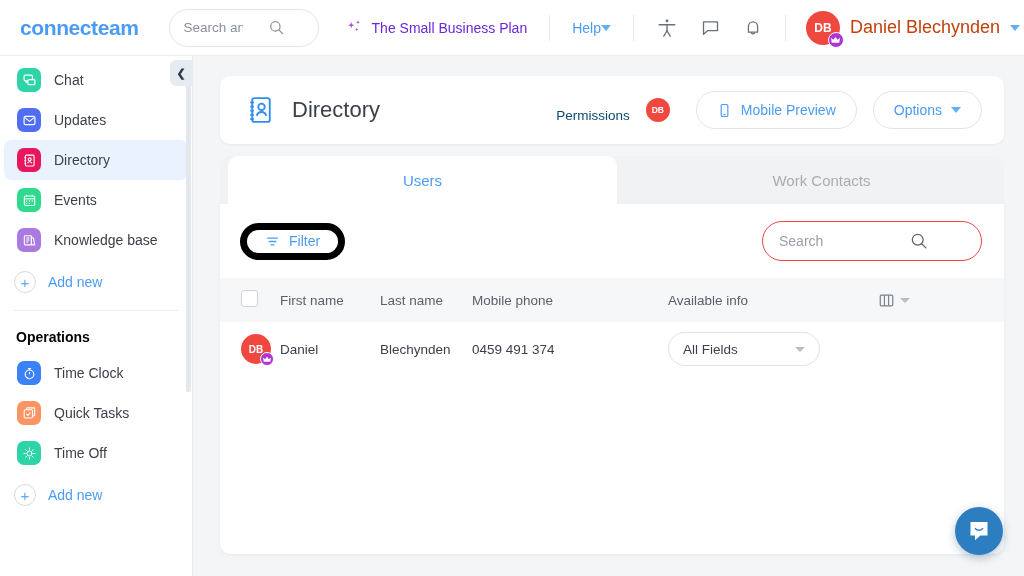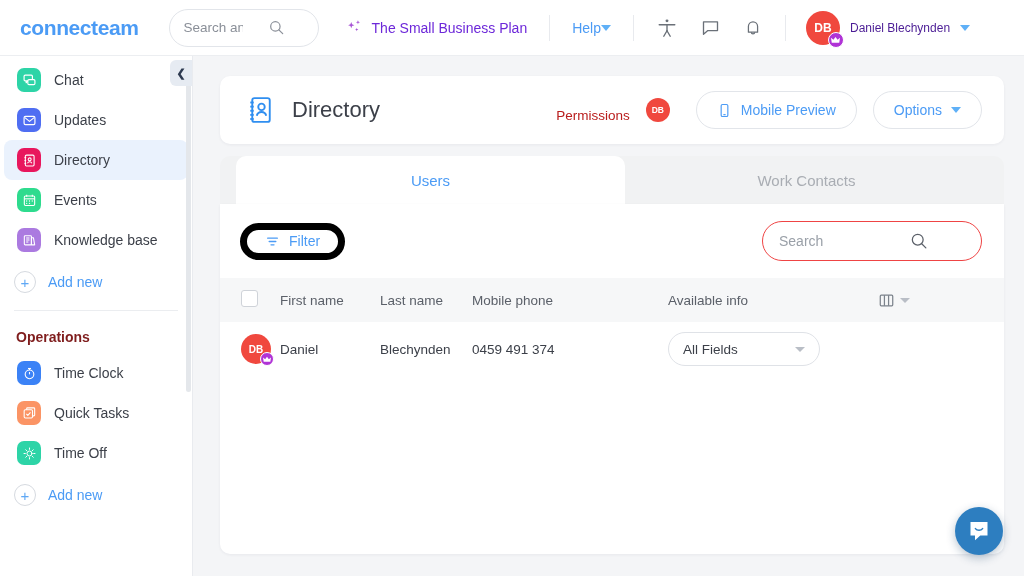--- a/index.html
+++ b/index.html
@@ -69,21 +69,21 @@
   .avatar.small { width: 24px; height: 24px; font-size: 8.5px; }
   .avatar.row { width: 30px; height: 30px; font-size: 10px; }
   .crown {
     position: absolute; right: -4px; bottom: -3px;
     width: 16px; height: 16px; border-radius: 50%;
     background: #b033d6;
     border: 1.5px solid #fff;
     display: flex; align-items: center; justify-content: center;
   }
   .avatar.row .crown { width: 14px; height: 14px; right: -3px; bottom: -2px; }
-  .username { color: #4c1d95; font-size: 12px; }
+  .username { color: #c2410c; font-size: 18px; }
 
   
   .sidebar {
     position: absolute; top: 56px; left: 0;
     width: 193px; height: 520px;
     background: #ffffff;
     border-right: 1px solid #e9ebef;
     overflow: hidden;
     z-index: 20;
   }
@@ -106,21 +106,21 @@
   }
   .plus-circle {
     width: 22px; height: 22px; border-radius: 50%;
     border: 1px solid #d6dae0;
     display: flex; align-items: center; justify-content: center;
     color: #5fa8f5; font-size: 15px; line-height: 1;
   }
   .add-new .label { font-size: 14px; color: #4b9bf5; }
   .side-sep { height: 1px; background: #ebedf0; margin: 6px 14px; }
   .section-title {
-    font-size: 14px; font-weight: bold; color: #7f1d1d;
+    font-size: 14px; font-weight: bold; color: #000000;
     padding: 12px 0 8px 16px;
   }
   .collapse-btn {
     position: absolute; top: 4px; right: 0;
     width: 22px; height: 26px;
     background: #e6ebf2;
     border-radius: 6px 0 0 6px;
     display: flex; align-items: center; justify-content: center;
     color: #2d3a50; font-size: 11px; font-weight: bold;
   }
@@ -140,45 +140,45 @@
   .card {
     background: #fff; border-radius: 10px;
     box-shadow: 0 1px 3px rgba(30,40,60,0.06);
   }
   .page-head {
     height: 68px; display: flex; align-items: center;
     padding: 0 22px 0 26px; gap: 16px;
   }
   .page-title { font-size: 22px; color: #3c4049; }
   .head-spacer { flex: 1; }
-  .perm-label { font-size: 13.5px; color: #b91c1c; margin-top: 10px; }
+  .perm-label { font-size: 13.5px; color: #0c4a6e; margin-top: 10px; }
   .pill-btn {
     height: 38px; border: 1px solid #e2e5ea; border-radius: 19px;
     display: flex; align-items: center; justify-content: center;
     gap: 9px; padding: 0 20px;
     font-size: 14px; color: #4b9bf5; background: #fff;
   }
 
   
   .tabs-wrap { margin-top: 12px; position: relative; height: 48px; }
   .tabs-bg {
     position: absolute; left: 0; right: 0; top: 0; height: 48px;
     background: #f1f2f3; border-radius: 10px 10px 0 0;
   }
   .tab {
     position: absolute; top: 0; height: 48px;
     display: flex; align-items: center; justify-content: center;
     font-size: 15px;
   }
   .tab.active {
-    left: 16px; width: 389px;
+    left: 8px; width: 389px;
     background: #fff; border-radius: 10px 10px 0 0;
     color: #4b9bf5;
   }
-  .tab.inactive { left: 389px; width: 395px; color: #a9adb3; }
+  .tab.inactive { left: 404px; width: 395px; color: #a9adb3; }
 
   .table-card {
     background: #fff; border-radius: 0 0 10px 10px;
     height: 350px; position: relative;
     box-shadow: 0 1px 3px rgba(30,40,60,0.06);
   }
   .toolbar {
     height: 74px; display: flex; align-items: center;
     padding: 0 22px 0 20px;
   }

